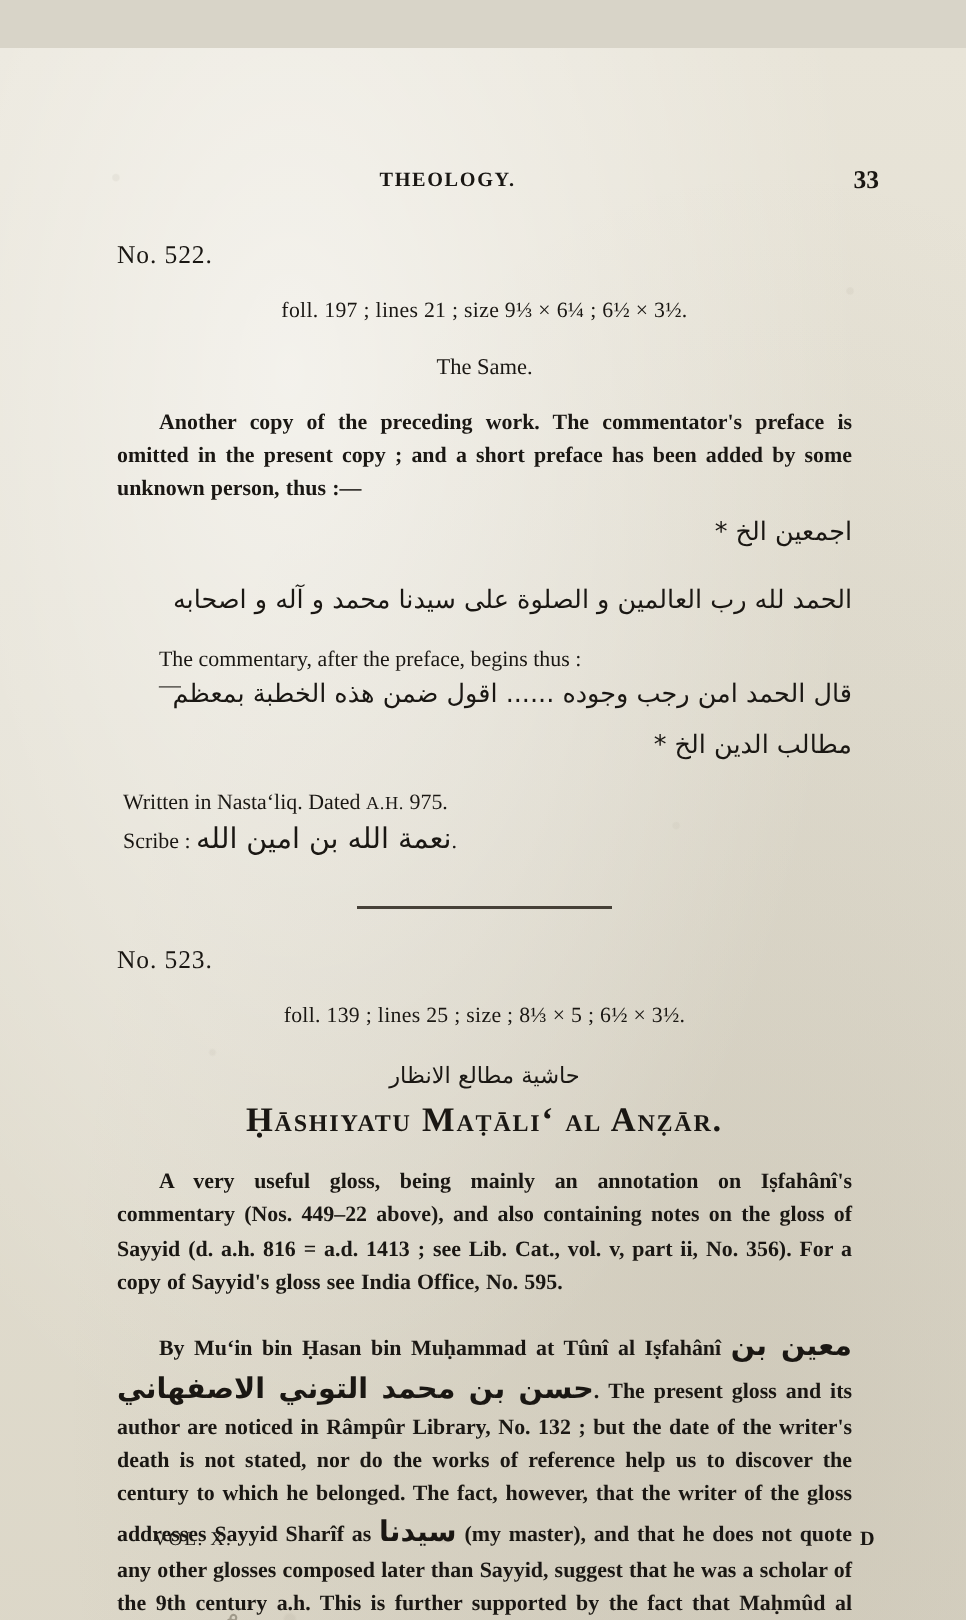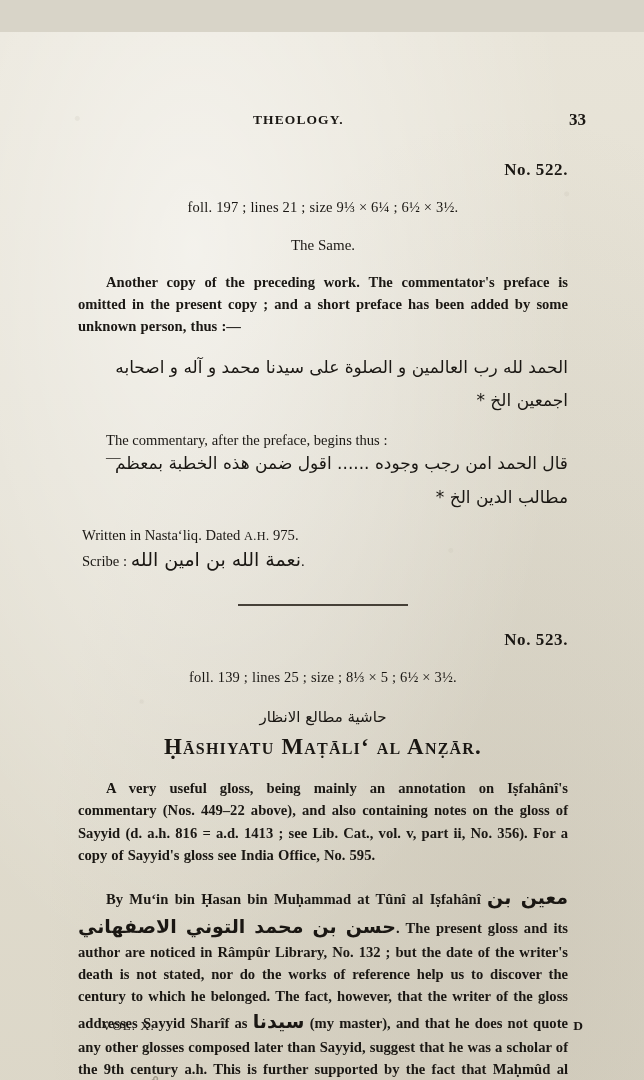--- a/index.html
+++ b/index.html
@@ -57,23 +57,23 @@
     font-weight: 600;
   }
   .folio {
     position: absolute;
     right: -18px;
     top: 8px;
     font-size: 17px;
     font-weight: 700;
   }
   .entry-no {
-    text-align: right;
+    text-align: left;
     font-size: 17px;
-    font-weight: 700;
+    font-weight: 400;
     margin-top: 24px;
     letter-spacing: 0.6px;
   }
   .dims {
     text-align: center;
     font-size: 14.5px;
     margin-top: 19px;
     letter-spacing: 0.2px;
   }
   .sub-title {
@@ -190,22 +190,22 @@
       <div class="running-head">Theology.</div>
       <div class="folio">33</div>
     </div>
 
     <div>
       <div class="entry-no">No. 522.</div>
       <div class="dims">foll. 197 ; lines 21 ; size 9⅓ × 6¼ ;  6½ × 3½.</div>
       <div class="sub-title">The Same.</div>
       <p class="body">Another copy of the preceding work. The commentator's preface is omitted in the present copy ; and a short preface has been added by some unknown person, thus :—</p>
 
+      <div class="arabic ar-right ar-line2">اجمعين الخ *</div>
       <div class="arabic ar-right ar-block">الحمد لله رب العالمين و الصلوة على سيدنا محمد و آله و اصحابه</div>
-      <div class="arabic ar-right ar-line2">اجمعين الخ *</div>
 
       <div class="commentary-lead">
         <span>The commentary, after the preface, begins thus :</span>
       </div>
       <div class="commentary-lead tail" style="margin-top:0">—</div>
 
       <div class="arabic ar-right" style="margin-top:-18px">قال الحمد امن رجب وجوده ...... اقول ضمن هذه الخطبة بمعظم</div>
       <div class="arabic ar-right ar-line2">مطالب الدين الخ *</div>
 
       <div class="note-line">

